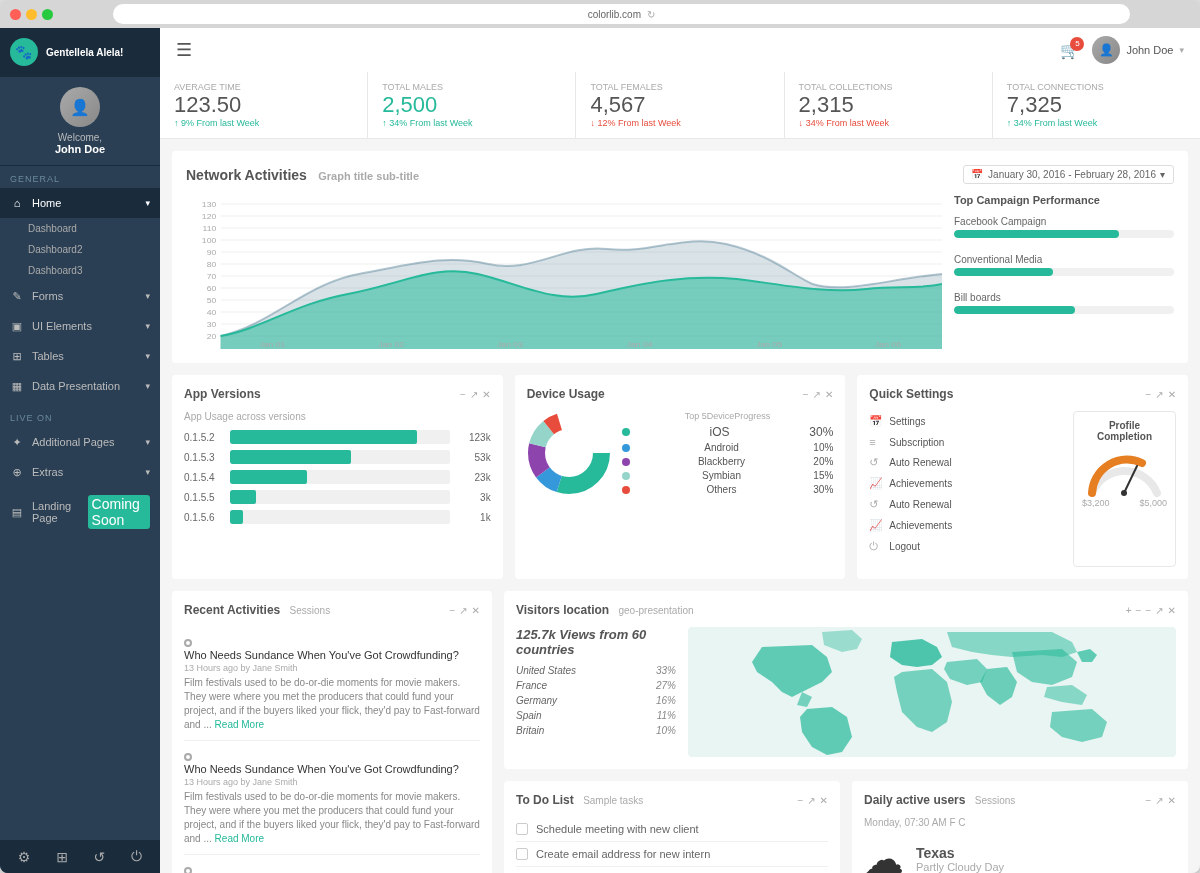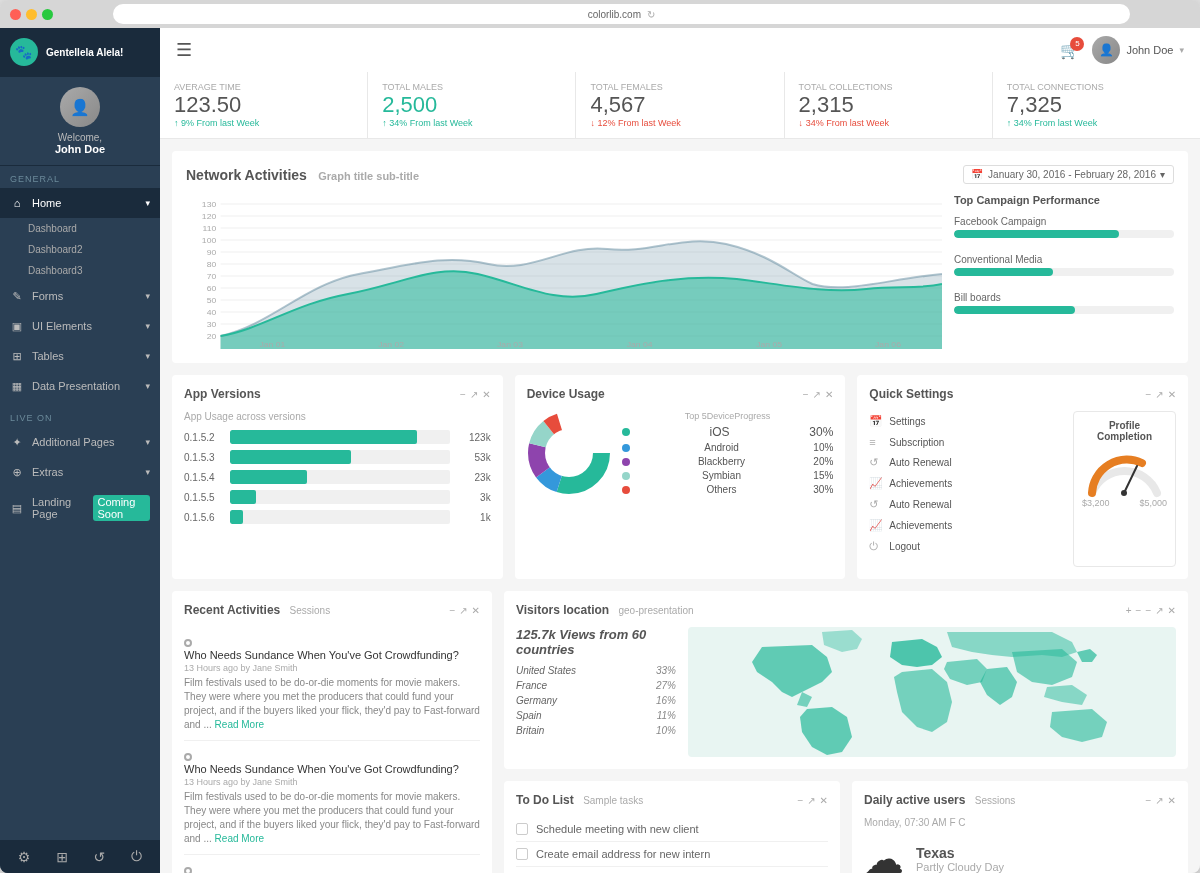--- a/index.html
+++ b/index.html
@@ -29,21 +29,21 @@
     .welcome-text { font-size: 10px; color: #bbb; }
     .user-name { font-size: 11px; color: white; font-weight: bold; }
     .general-label { padding: 8px 10px 4px; font-size: 9px; color: #6b8a9a; text-transform: uppercase; letter-spacing: 1px; }
     .sidebar-nav { flex: 1; overflow-y: auto; }
     .nav-item { display: flex; align-items: center; padding: 8px 10px; cursor: pointer; gap: 8px; font-size: 11px; color: #bbb; }
     .nav-item.active { background: #1a2b3c; color: white; }
     .nav-item .nav-icon { width: 14px; height: 14px; display: flex; align-items: center; justify-content: center; flex-shrink: 0; }
     .nav-item .nav-arrow { margin-left: auto; font-size: 9px; }
     .nav-sub-item { padding: 5px 10px 5px 28px; font-size: 10px; color: #aaa; cursor: pointer; }
     .sidebar-live-on { padding: 8px 10px 4px; font-size: 9px; color: #6b8a9a; text-transform: uppercase; letter-spacing: 1px; margin-top: 4px; }
-    .badge-coming { background: #26b99a; color: white; font-size: 11px; padding: 1px 4px; border-radius: 3px; margin-left: 4px; }
+    .badge-coming { background: #26b99a; color: white; font-size: 14px; padding: 1px 4px; border-radius: 3px; margin-left: 4px; }
     .sidebar-bottom { display: flex; align-items: center; justify-content: space-around; padding: 8px 5px; background: #1a2b3c; }
     .sidebar-bottom-icon { font-size: 14px; color: #aaa; cursor: pointer; }
     
     
     .main-content { flex: 1; background: #f5f5f5; overflow-y: auto; display: flex; flex-direction: column; }
     
     
     .top-header { background: white; display: flex; align-items: center; justify-content: space-between; padding: 0 16px; height: 44px; box-shadow: 0 1px 3px rgba(0,0,0,0.1); flex-shrink: 0; }
     .menu-icon { font-size: 18px; color: #555; cursor: pointer; }
     .header-right { display: flex; align-items: center; gap: 12px; }

